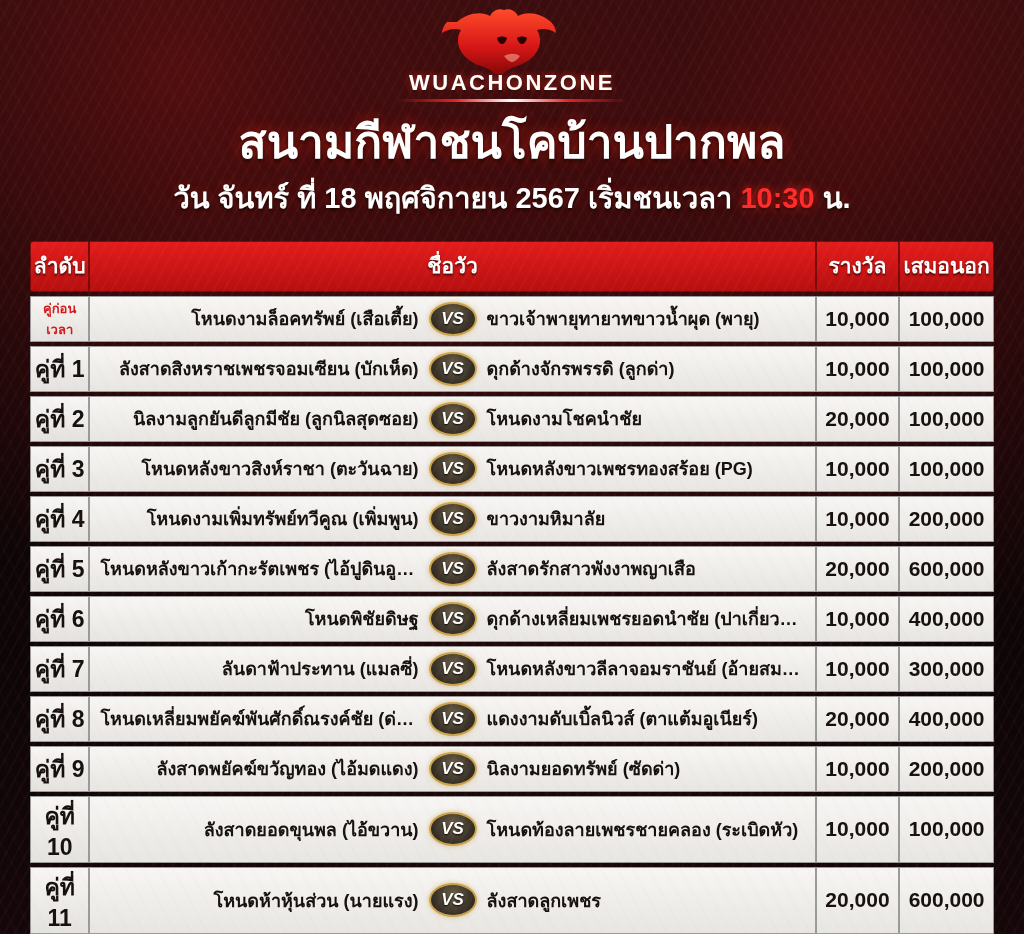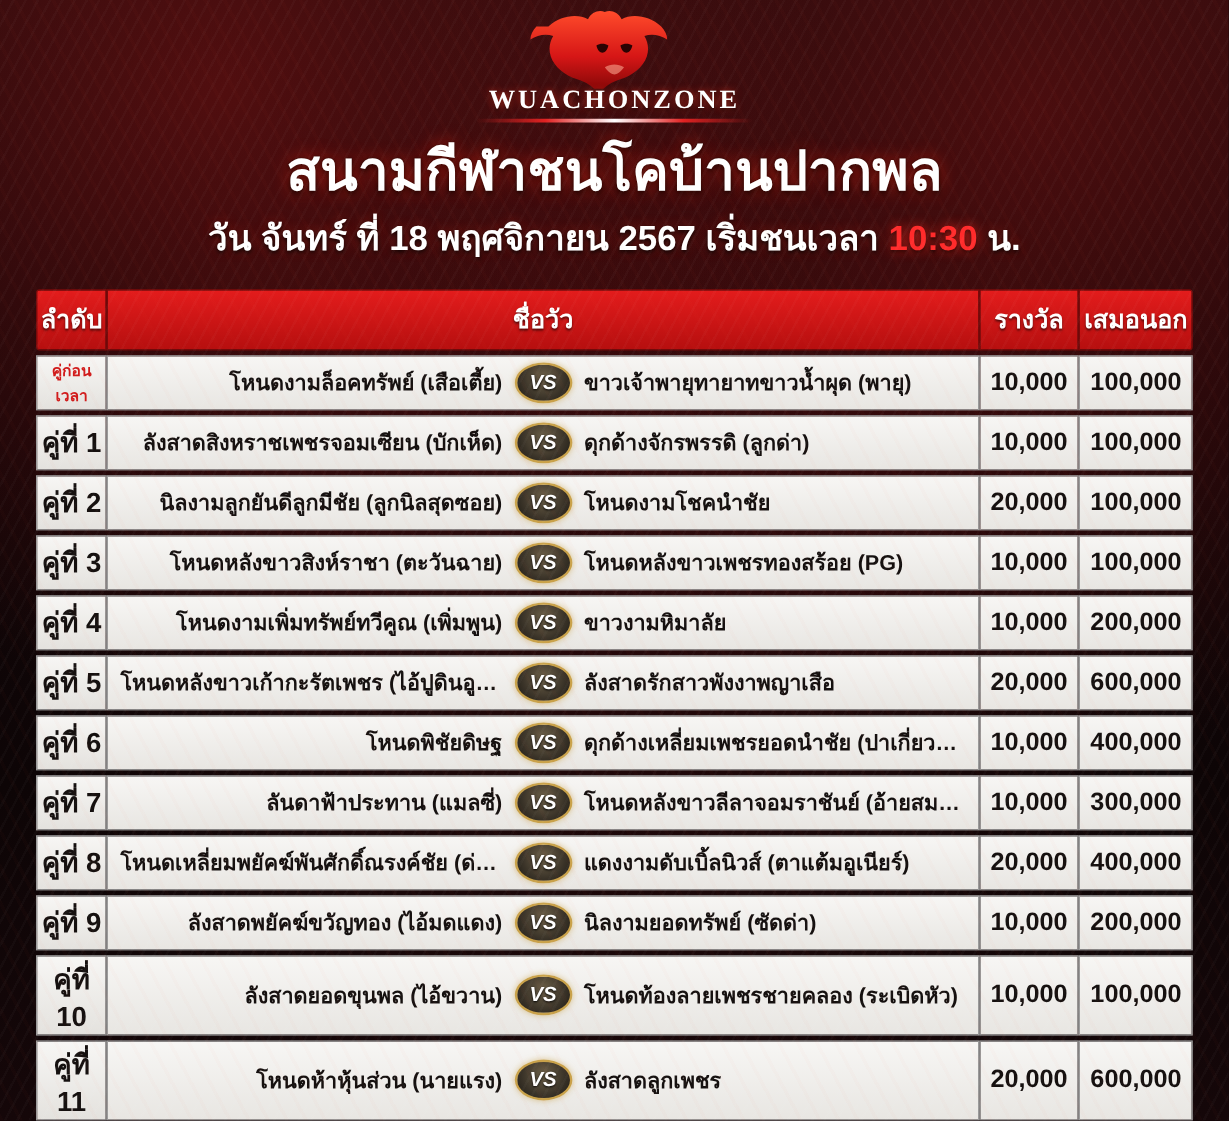--- a/index.html
+++ b/index.html
@@ -31,21 +31,20 @@
   
   .logo-wrap{position:relative;padding-top:8px;text-align:center;}
   .bull{
     display:block;margin:0 auto;
     width:150px;height:66px;
   }
   .brand{
     margin-top:-4px;
     font-size:22px;letter-spacing:2.5px;font-weight:bold;color:#ffffff;
     text-shadow:0 0 6px rgba(255,60,40,.7), 0 2px 3px #000;
-    font-family:Liberation Serif, serif;
   }
   .brand-underline{
     width:230px;height:3px;margin:3px auto 0;
     background:linear-gradient(90deg,rgba(255,0,0,0) 0%, #e12222 25%, #ffffff 50%, #e12222 75%, rgba(255,0,0,0) 100%);
     border-radius:2px;
   }
 
   
   .title{
     text-align:center;

